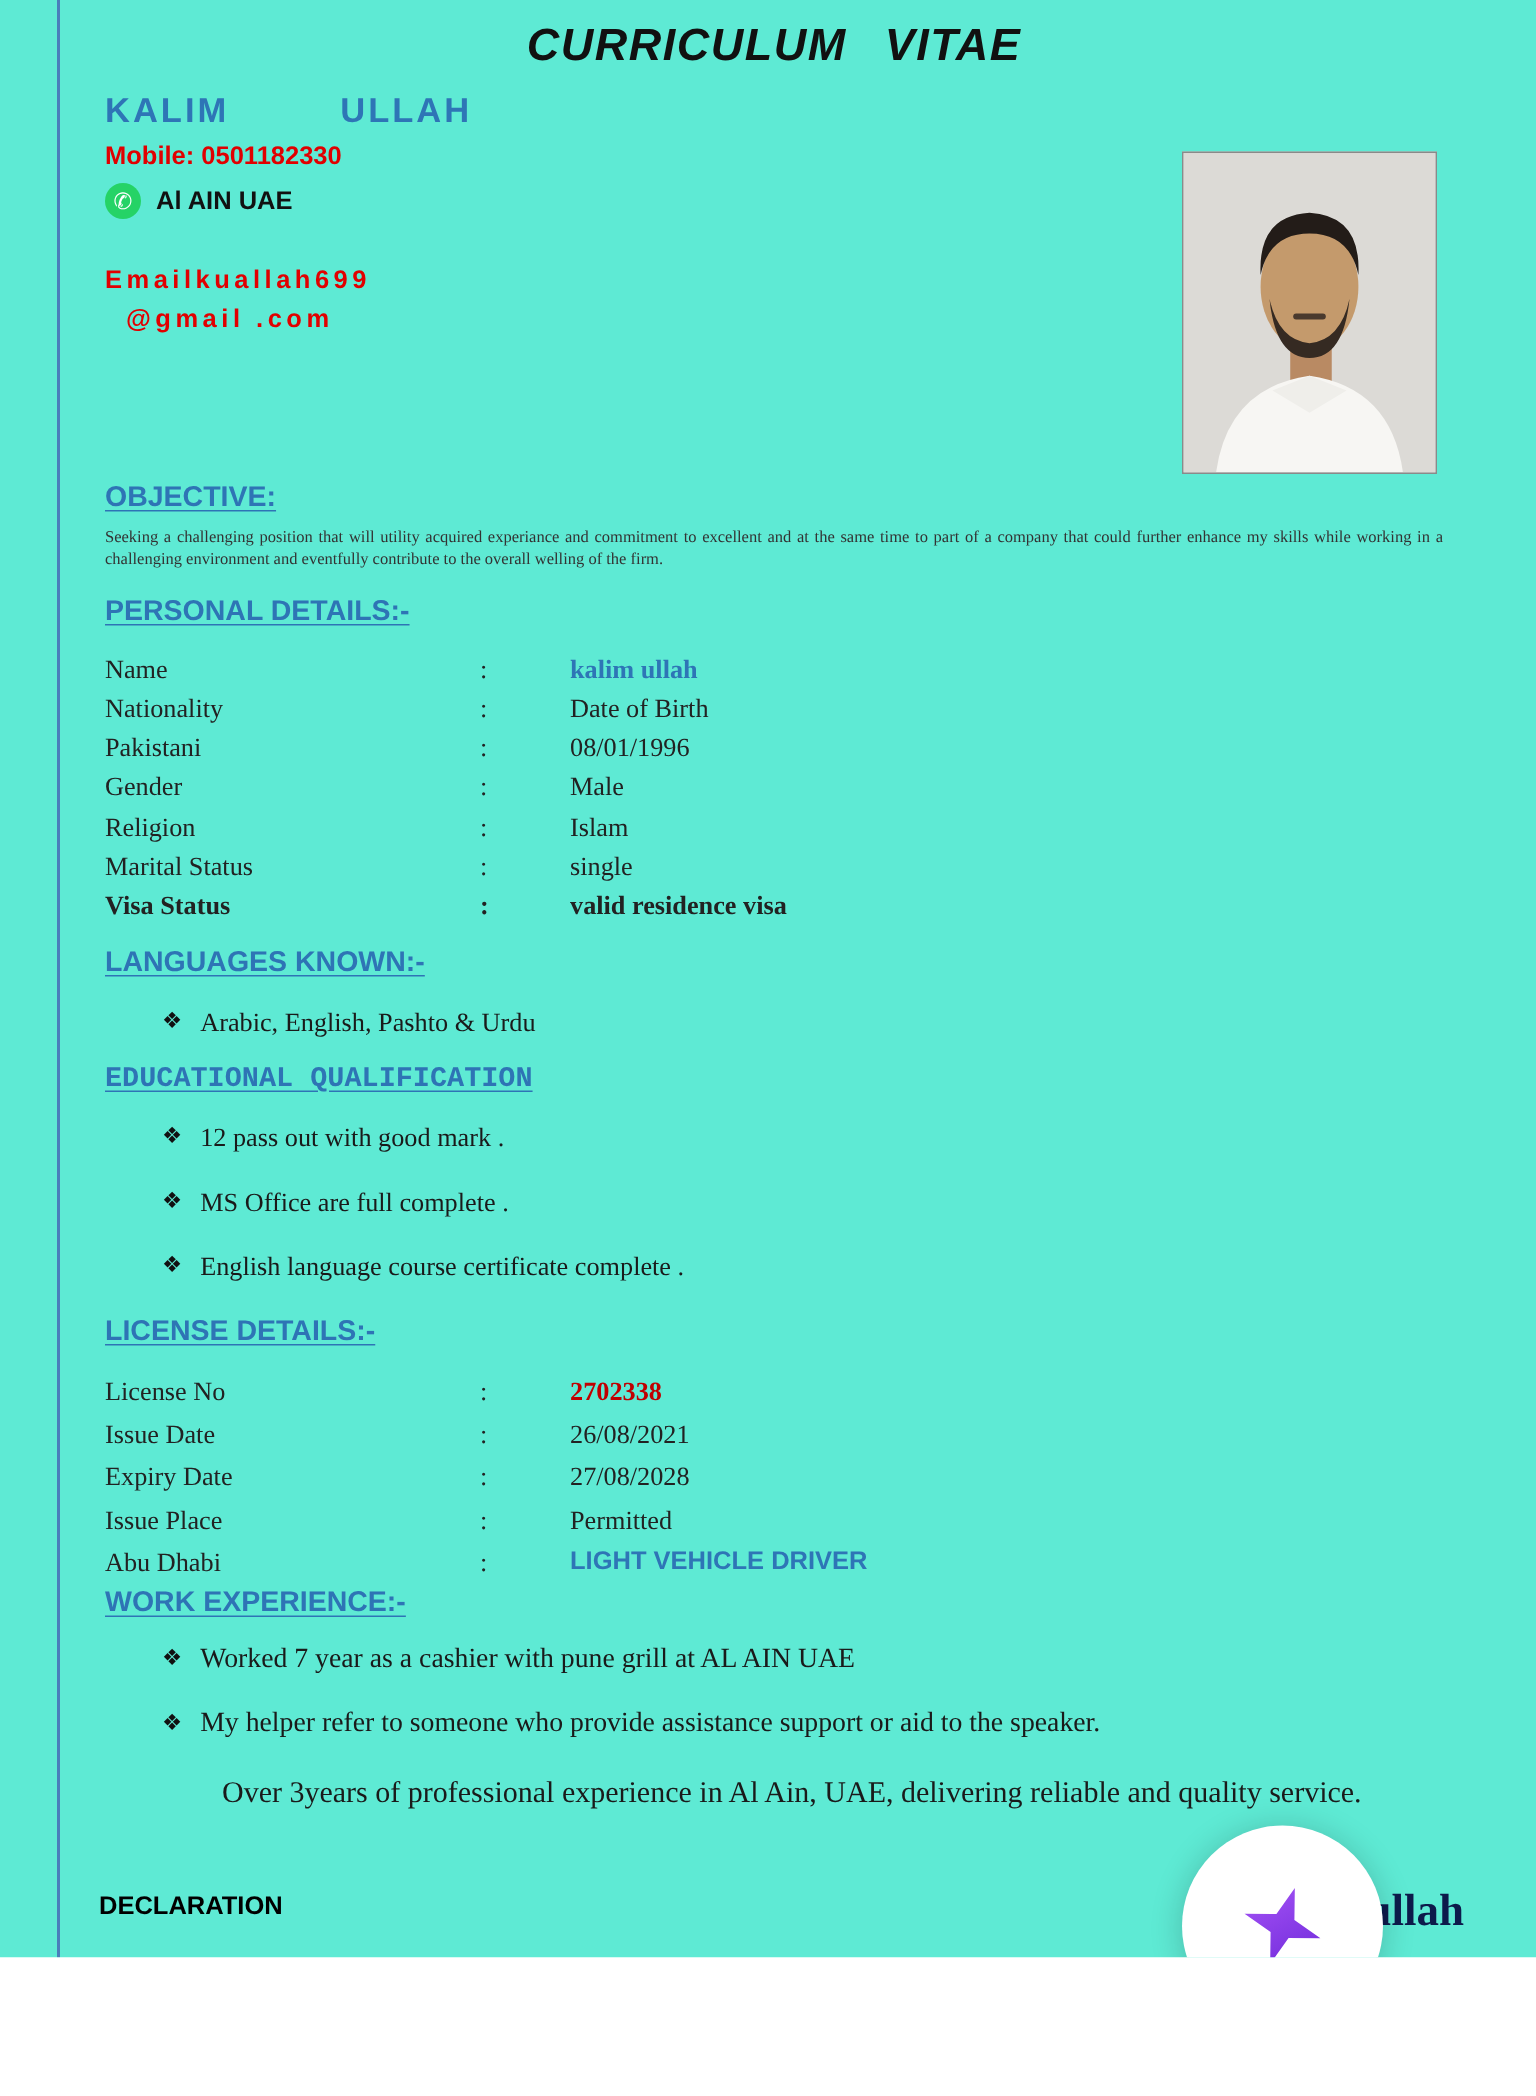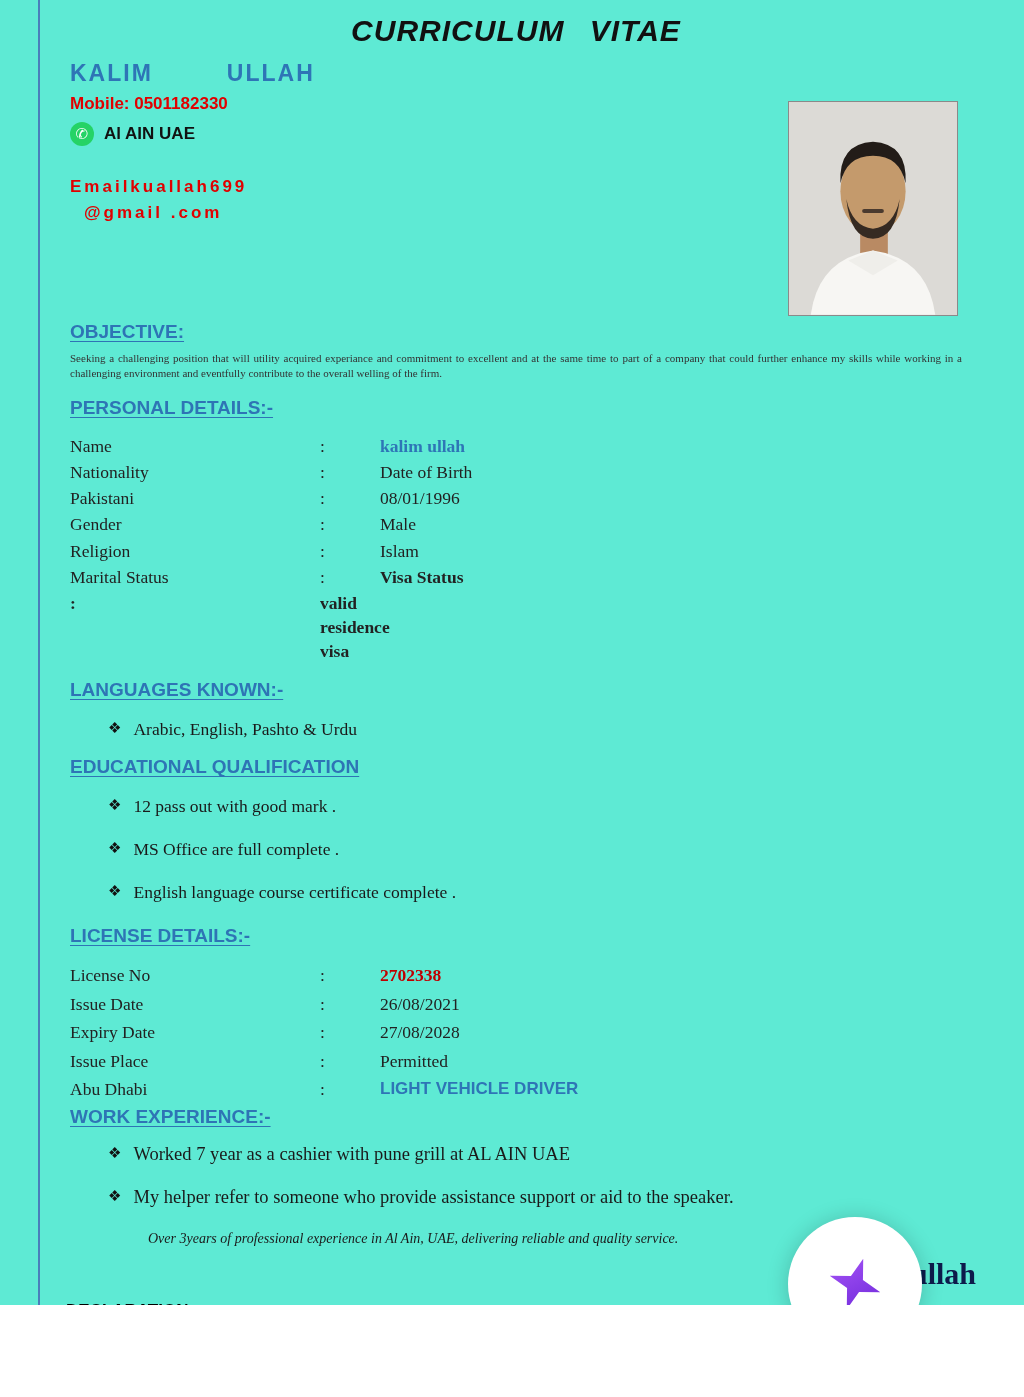--- a/index.html
+++ b/index.html
@@ -51,27 +51,27 @@
   .personal-h { margin-top:16px; }
   .kv-grid { margin-top:15px; display:grid; grid-template-columns:250px 60px 1fr; row-gap:2px; font-size:17.5px; line-height:1.38; color:#222; }
   .val-blue { color:#2e75b6; font-weight:bold; }
   .bold { font-weight:bold; }
   .val-red { color:#c00000; font-weight:bold; }
   .val-permit { color:#2e75b6; font-weight:bold; font-family:"Liberation Sans", sans-serif; font-size:17px; }
 
   .languages-h { margin-top:16px; }
   .bullet { display:flex; gap:12px; margin-top:18px; font-size:17.5px; }
   .bullet .bchar { font-family:"DejaVu Sans", sans-serif; font-size:15px; color:#111; padding-left:38px; }
-  .education-h { margin-top:16px; }
+  .education-h { margin-top:16px;font-family:Liberation Mono, monospace; }
   .edu-bullet { margin-top:18px; margin-bottom:22px; }
   .license-h { margin-top:14px; }
   .license-grid { margin-top:16px; display:grid; grid-template-columns:250px 60px 1fr; row-gap:4px; font-size:17.5px; line-height:1.4; color:#222; }
   .work-h { margin-top:4px; }
   .work-bullet { font-size:18.5px; margin-top:16px; margin-bottom:22px; }
-  .work-note { margin-left:78px; margin-top:16px; font-size:14px; line-height:1.35; max-width:760px;font-style:italic; }
+  .work-note { margin-left:78px; margin-top:16px; font-size:20px; line-height:1.35; max-width:760px; }
 
   .declaration-h { margin-top:52px; margin-left:-4px; font-family:"Liberation Sans", sans-serif; font-weight:bold; font-size:17px; color:#000; }
   .declaration-p { margin-top:16px; font-size:16.5px; line-height:2.0; max-width:862px; color:#222; }
 
   .signature { position:absolute; right:44px; bottom:0; width:280px; height:100px; }
   .signature-text { position:absolute; right:4px; bottom:14px; font-family:"Liberation Serif", serif; font-weight:bold; font-size:30px; color:#0d1b4b; }
   .logo-circle {
     position:absolute; right:58px; bottom:-46px; width:134px; height:134px; border-radius:50%;
     background:#ffffff; box-shadow:0 2px 22px rgba(0,0,0,0.20);
     display:flex; align-items:center; justify-content:center;
@@ -137,20 +137,21 @@
       <span>Gender</span>
       <span>:</span>
       <span>Male</span>
 
       <span>Religion</span>
       <span>:</span>
       <span>Islam</span>
 
       <span>Marital Status</span>
       <span>:</span>
+      <span>single</span>
 
       <span class="bold">Visa Status</span>
       <span class="bold">:</span>
       <span class="bold">valid residence visa</span>
     </div>
 
     <div class="h-blue languages-h">LANGUAGES KNOWN:-</div>
     <div class="bullet">
       <span class="bchar">❖</span>
       <span>Arabic, English, Pashto &amp; Urdu</span>

